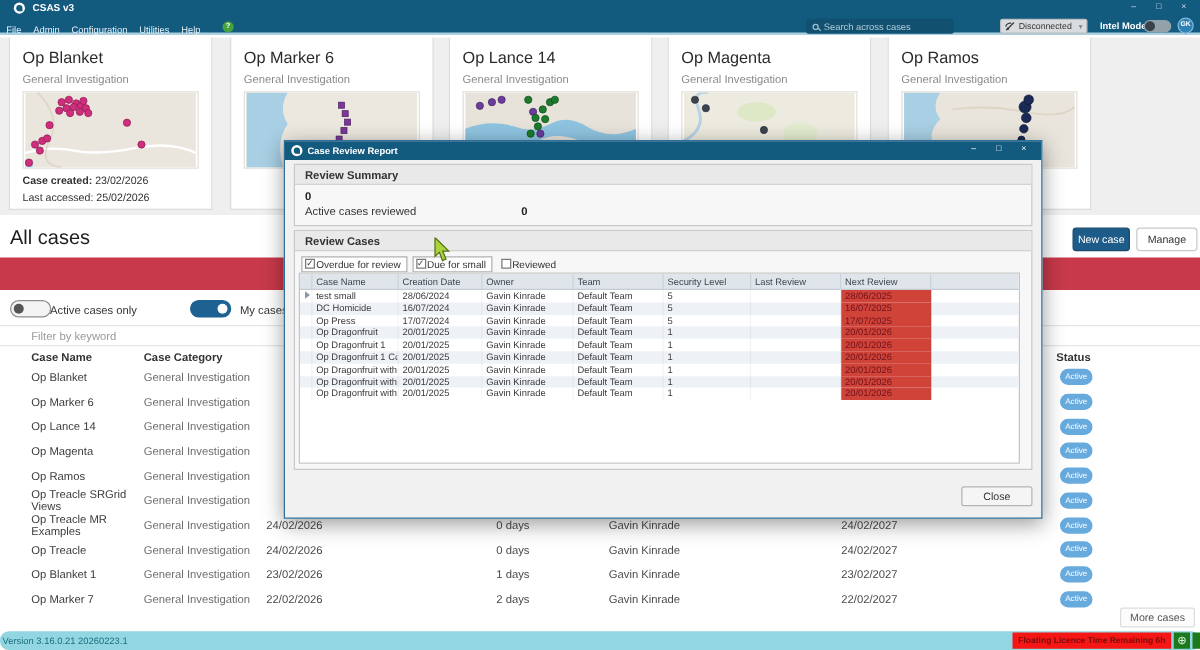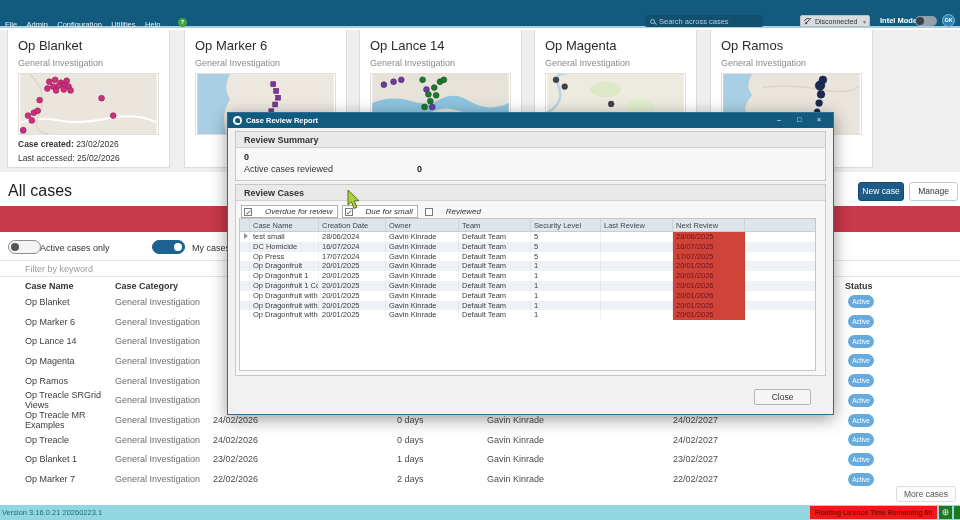--- a/index.html
+++ b/index.html
@@ -77,21 +77,21 @@
   .mt-row { display:grid; grid-template-columns:90px 98px 184px 90px 186px 172px auto;
     padding-left:25px; height:19.7px; align-items:center; font-size:9px; color:#4a4a4a; }
   .mt-head { height:13px; font-weight:bold; color:#333; }
   .mt-row .cell-name { color:#3c3c3c; }
   .mt-row .cell-cat { color:#6e6e6e; }
   .status-pill { display:inline-block; min-width:26px; padding:0 4px; height:13px; background:#67aade;
     border-radius:7px; color:#fff; font-size:6.5px; text-align:center; line-height:13px; margin-left:3px; }
   .more-cases { position:absolute; left:896px; top:486px; width:60px; height:16px; background:#fcfcfc;
     border:1px solid #ddd; border-radius:2px; font-size:8.5px; color:#555; text-align:center; line-height:14px; }
   
-  .statusbar { position:absolute; left:0; top:505px; width:960px; height:15px; background:#92d6e2; z-index:6; }
+  .statusbar { position:absolute; left:0; top:505px; width:960px; height:15px; background:#92d6e2; z-index:6;border-radius:7px; }
   .version { position:absolute; left:2px; top:3px; font-size:7.5px; color:#1d6f7e; }
   .licence { position:absolute; left:810px; top:1px; width:127px; height:13px; background:#f51616;
     color:#7d0b0b; font-size:6.8px; text-align:center; line-height:13px; font-weight:bold; }
   .globe-box { position:absolute; left:939px; top:1px; width:13px; height:13px; background:#1c7a1c;
     color:#d9f2d9; font-size:9px; text-align:center; line-height:13px; }
   .edge-box { position:absolute; left:954px; top:1px; width:8px; height:13px; background:#1c7a1c; }
   
   .modal { position:absolute; left:183px; top:112px; width:607px; height:303px; z-index:20;
     background:#f1f1f1; border:1px solid #2e6f99; box-shadow:0 4px 16px rgba(0,0,0,0.4);margin-left:44px; }
   .modal-titlebar { position:absolute; top:0; left:0; right:0; height:15px; background:#135a7f; }
@@ -104,49 +104,56 @@
   .panel { background:#f7f7f7; border:1px solid #c9c9c9; }
   .panel-head { height:16px; background:#e9e9e9; border-bottom:1px solid #d2d2d2;
     font-size:9px; font-weight:bold; color:#333; line-height:16px; padding-left:8px; }
   .panel-summary { margin-bottom:3px; }
   .sum-rows { padding:4px 0 4px 8px; }
   .sum-row { height:12px; font-size:9px; color:#333; display:flex; }
   .sum-label { width:173px; }
   .sum-value { font-weight:bold; color:#222; }
   .panel-cases { height:192px; position:relative; }
   .chips { display:flex; gap:4px; margin:4px 0 3px 5px; }
-  .chip { display:flex; align-items:center; gap:13px; border:1px solid #b0b0b0; background:#fff;
-    padding:1px 4px 1px 2px; font-size:8px; color:#333;font-style:italic; }
+  .chip { display:flex; gap:1px; border:1px solid #b0b0b0; background:#fff;
+    padding:1px 4px 1px 2px; font-size:8px; color:#333; }
   .chip.noborder { border-color:transparent; background:transparent; }
   .cbox { width:8px; height:8px; border:1px solid #7a7a7a; background:#fff; font-size:7px;
     line-height:7px; text-align:center; color:#333; }
   .mtable { position:absolute; left:3px; top:33px; width:577px; bottom:4px; background:#fff;
     border:1px solid #c6c6c6; overflow:hidden; }
   .mrow { display:grid; grid-template-columns:10px 69px 67px 73px 72px 70px 72px 72px 1fr;
     height:9.8px; align-items:center; font-size:7.5px; color:#3b3b3b; }
   .mrow > div { padding-left:3px; height:100%; line-height:9.8px; white-space:nowrap; overflow:hidden;
     border-right:1px solid rgba(0,0,0,0.045); }
   .mrow > div:last-child { border-right:none; }
   .mhead { height:13px; background:#dfe5ea; border-bottom:1px solid #c5ccd4; color:#3f4650; }
   .mhead > div { line-height:13px; border-right:1px solid #ccd3da; }
   .mrow:nth-child(odd):not(.mhead) { background:#eef2f7; }
   .overdue { background:#cf4339; color:#70121c; }
   .sel-arrow { display:inline-block; width:0; height:0; border-left:4px solid #8a97a3;
     border-top:3px solid transparent; border-bottom:3px solid transparent; margin-left:1px; }
-  .btn-close { position:absolute; right:22px; bottom:9px; width:57px; height:16px; background:#f5f5f5;
+  .btn-close { position:absolute; right:7px; bottom:9px; width:57px; height:16px; background:#f5f5f5;
     border:1px solid #b5b5b5; border-radius:2px; font-size:8.5px; color:#333; text-align:center; line-height:14px; }
   
   .cursor { position:absolute; left:347px; top:190px; z-index:50; }
 </style>
 </head>
 <body>
 
 <div class="screen">
 
   <div class="topbar">
+    <div class="titlerow">
+      <span class="app-logo"></span>
+      <span class="app-title">CSAS v3</span>
+      <span class="winbtn" style="right:46px;position:absolute;">–</span>
+      <span class="winbtn" style="right:26px;position:absolute;">□</span>
+      <span class="winbtn" style="right:6px;position:absolute;">×</span>
+    </div>
     <div class="menurow">
       <span class="menu-item">File</span>
       <span class="menu-item">Admin</span>
       <span class="menu-item">Configuration</span>
       <span class="menu-item">Utilities</span>
       <span class="menu-item">Help</span>
       <span class="help-icon">?</span>
     </div>
     <div class="searchbox">
       <span class="search-icon"></span>

